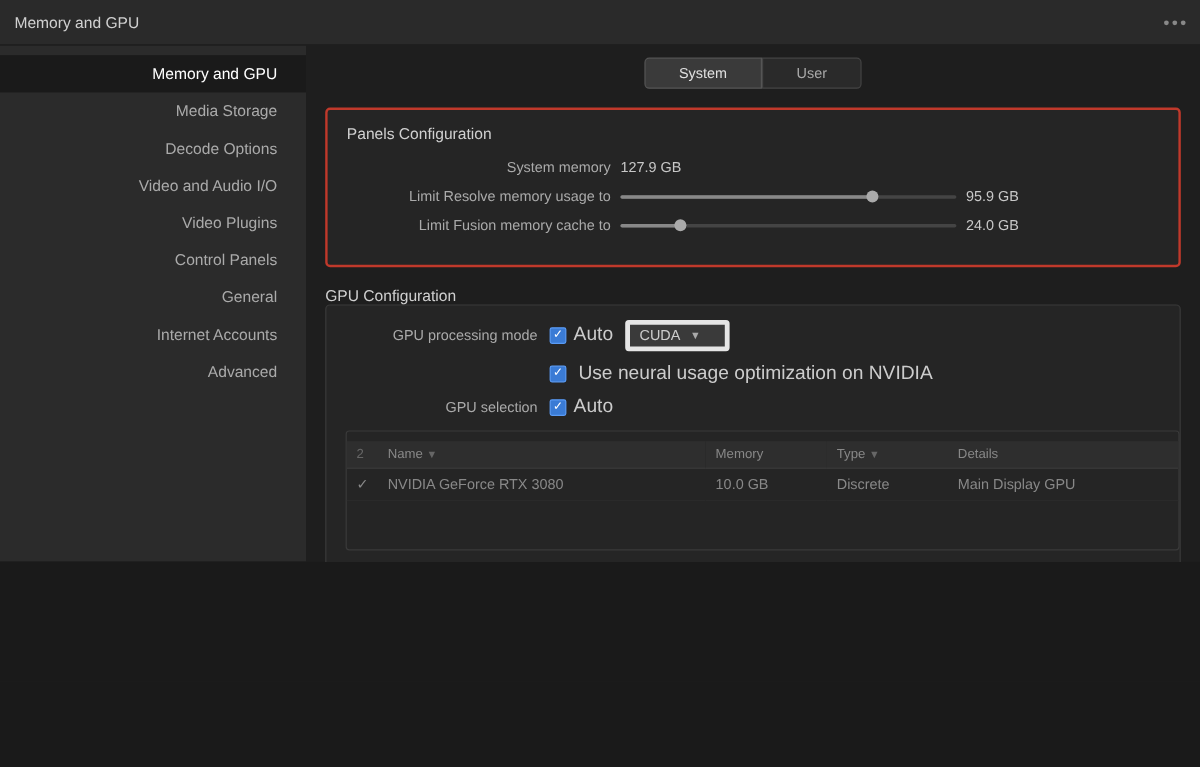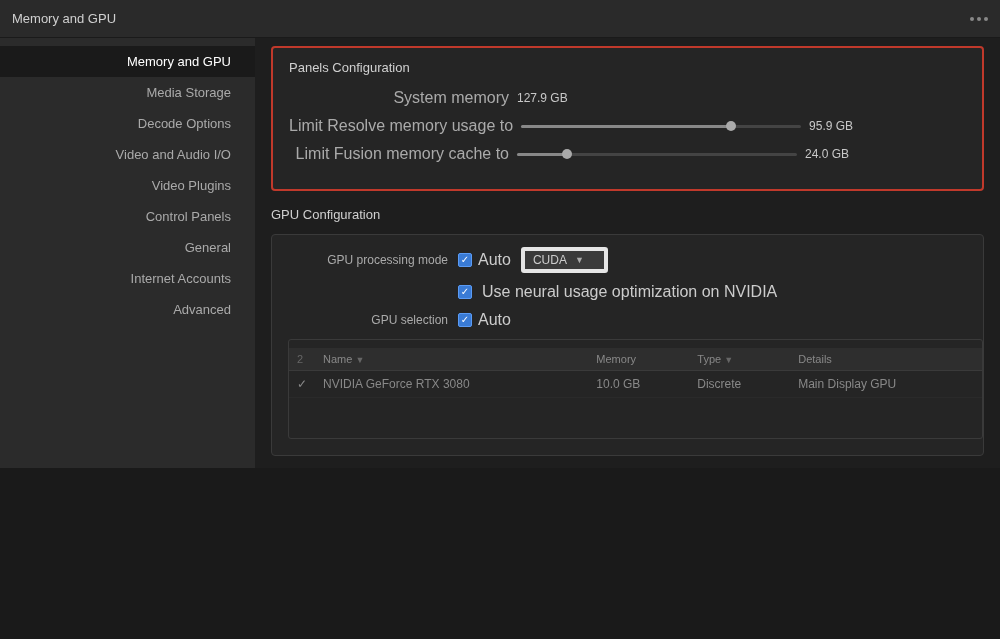--- a/index.html
+++ b/index.html
@@ -155,21 +155,21 @@
       display: flex;
       align-items: center;
       margin-bottom: 10px;
       gap: 8px;
     }
 
     .memory-label {
       text-align: right;
       min-width: 220px;
       color: #aaa;
-      font-size: 16px;
+      font-size: 12px;
     }
 
     .memory-value {
       color: #c8c8c8;
       font-size: 12px;
       min-width: 60px;
     }
 
     .slider-track {
       flex: 1;
@@ -194,21 +194,20 @@
       position: absolute;
       top: 50%;
       transform: translateY(-50%);
       right: -5px;
       cursor: pointer;
     }
 
     .gpu-section-title {
       font-size: 13px;
       color: #d0d0d0;
-      margin-bottom: 12px;
       margin-top: 4px;
       font-weight: 400;
     }
 
     .gpu-row {
       display: flex;
       align-items: center;
       margin-bottom: 10px;
       gap: 10px;
     }
@@ -367,20 +366,28 @@
       <div class="sidebar-item">
         <span>Internet Accounts</span>
       </div>
       <div class="sidebar-item">
         <span>Advanced</span>
       </div>
     </div>
 
     <div class="main">
 
+      <div class="tabs">
+        <div class="tab active">
+          <span>System</span>
+        </div>
+        <div class="tab">
+          <span>User</span>
+        </div>
+      </div>
 
       <div class="panel">
 
         <div class="section">
           <div class="section-box">
             <div class="section-title">Panels Configuration</div>
 
             <div class="memory-row">
               <span class="memory-label">System memory</span>
               <span class="memory-value">127.9 GB</span>

